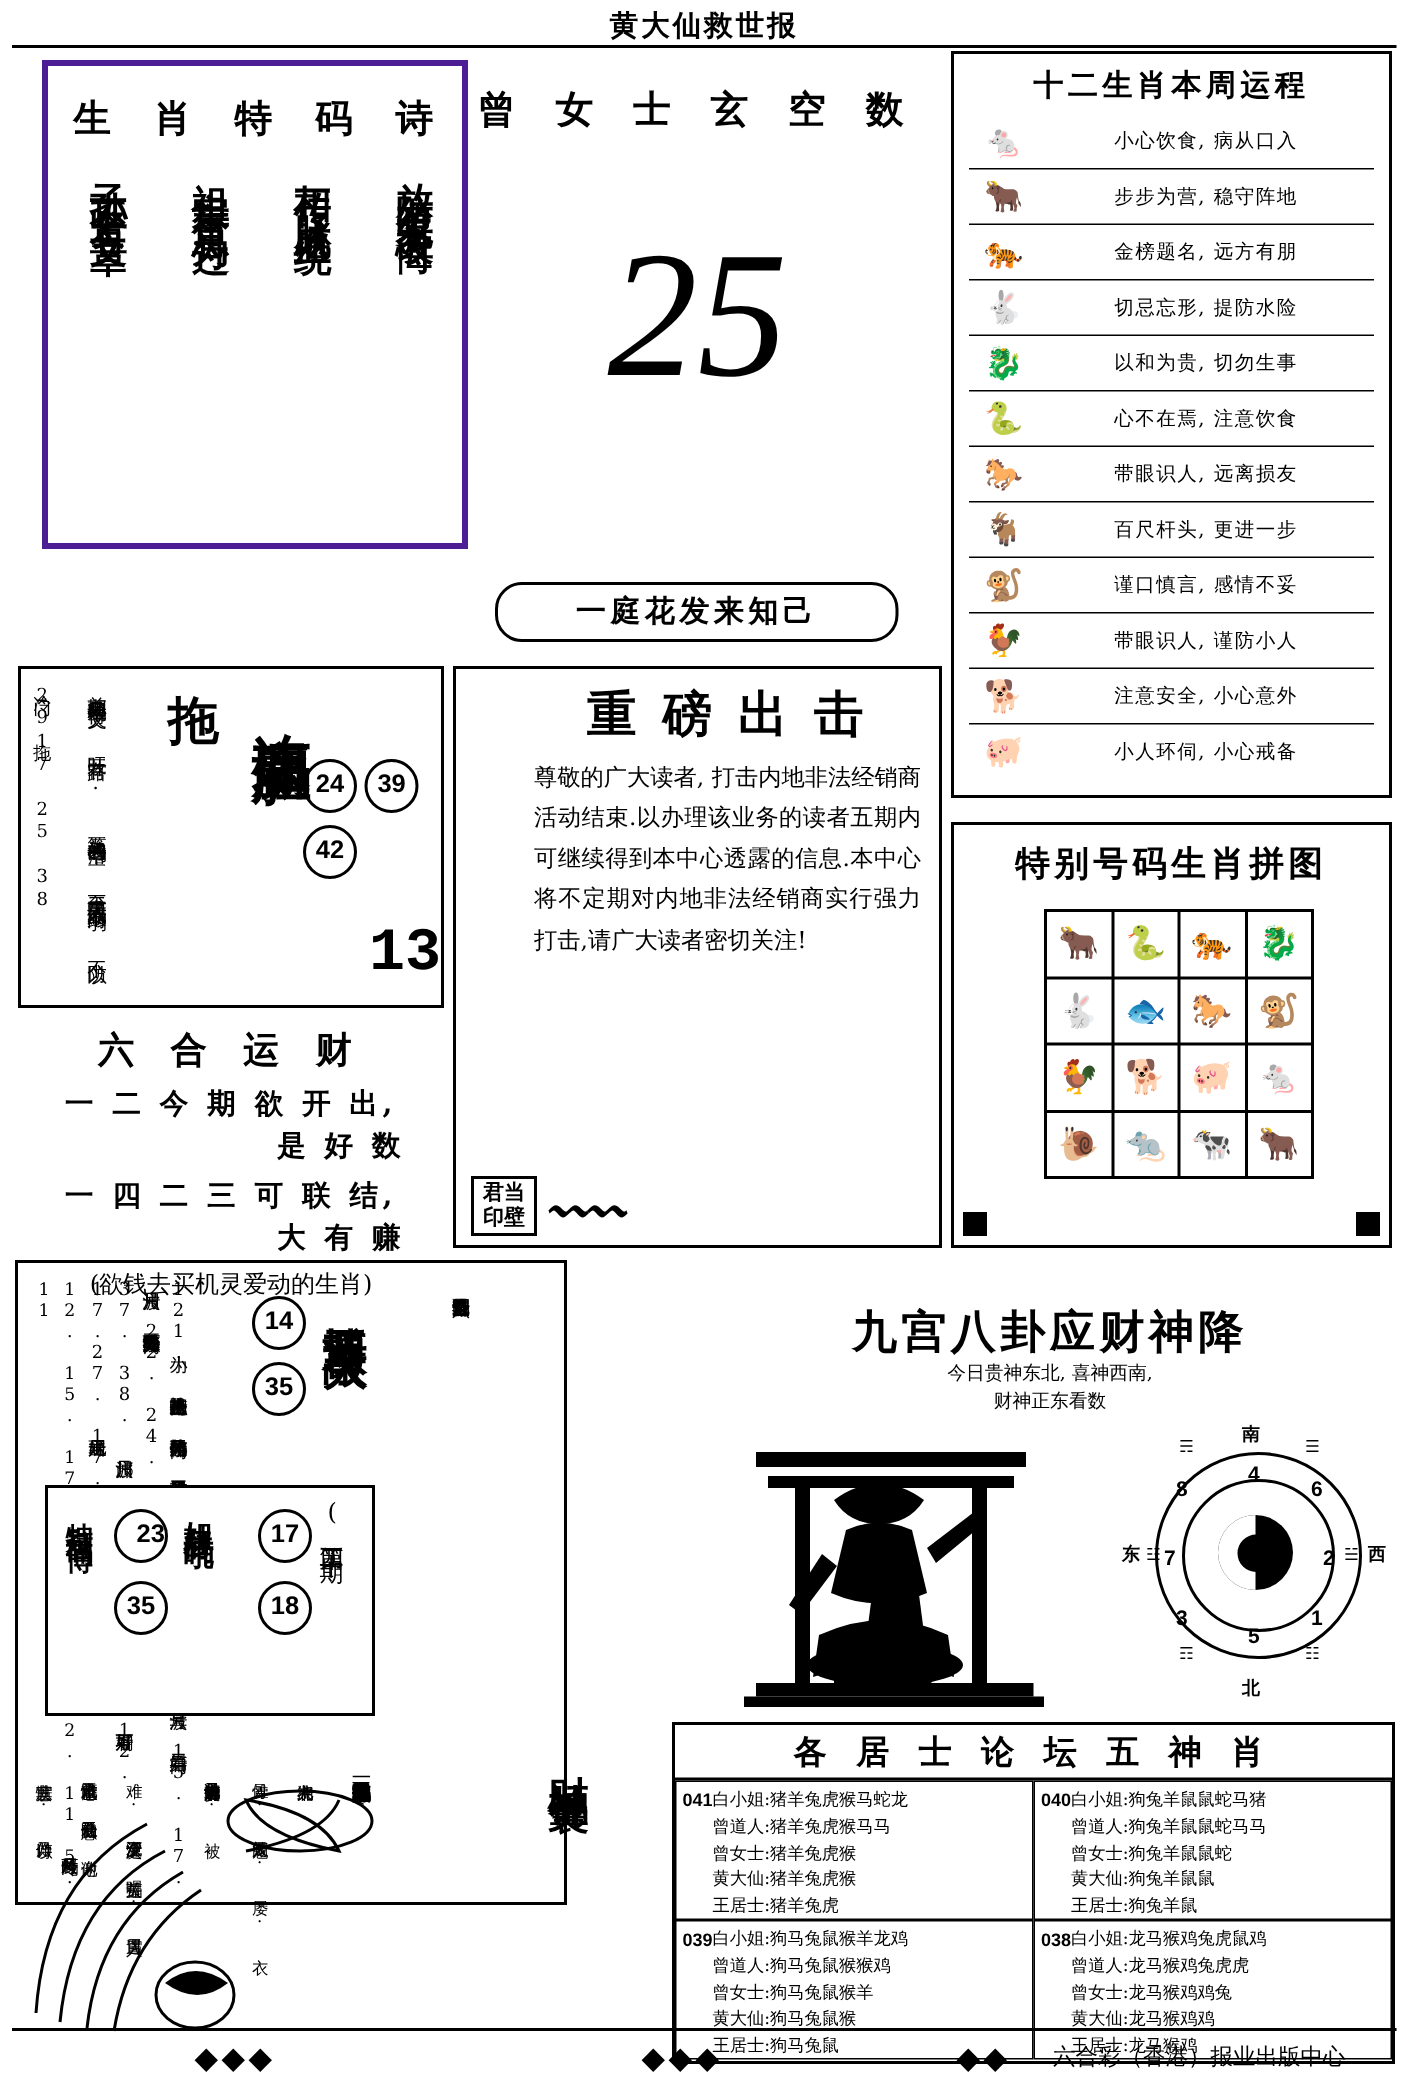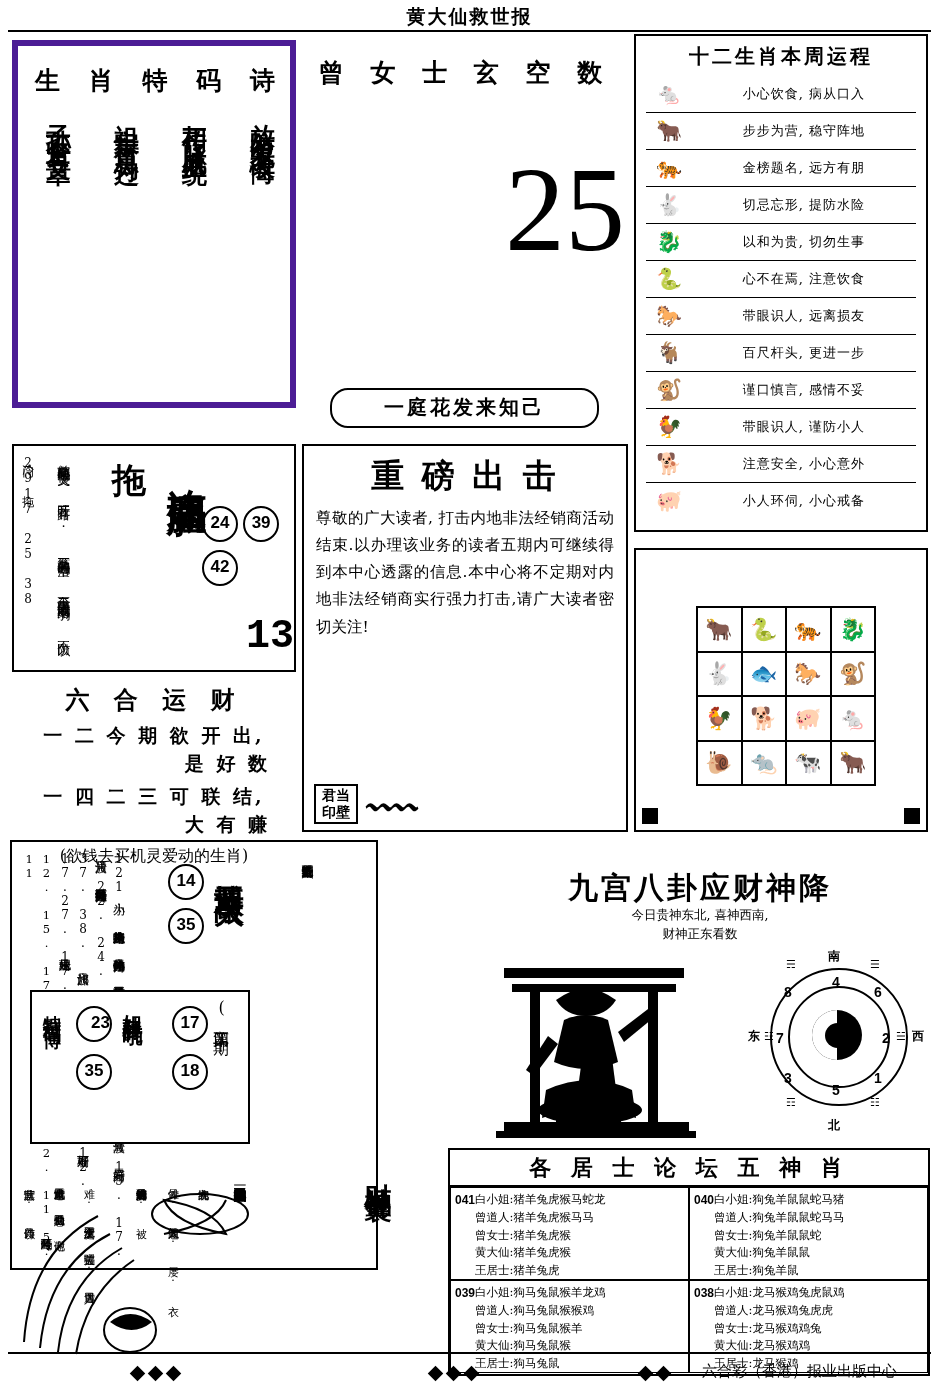--- a/index.html
+++ b/index.html
@@ -6,28 +6,28 @@
   body{width:939px;height:1388px;position:relative;font-family:"DejaVu Serif","Liberation Serif",serif;color:#000;}
   .page{position:relative;width:939px;height:1388px;overflow:hidden;}
   .abs{position:absolute;}
   .bx{box-sizing:border-box;}
 
   
   #masthead{top:4px;left:0;width:939px;text-align:center;font-size:19px;letter-spacing:2px;font-weight:bold;}
   #headrule{top:30px;left:8px;width:923px;height:2px;background:#000;}
 
   
-  #poembox{top:40px;left:12px;width:284px;height:368px;border:6px solid #4c1d95;}
+  #poembox{top:40px;left:28px;width:284px;height:326px;border:4px solid #4c1d95;}
   #poemtitle{top:18px;left:0;width:284px;font-size:25px;letter-spacing:10px;text-align:center;font-weight:bold;}
   .poemcols{position:absolute;top:58px;left:6px;width:272px;display:flex;flex-direction:row-reverse;justify-content:space-around;}
   .poemcol{writing-mode:vertical-rl;text-orientation:upright;font-size:25px;line-height:1.52;letter-spacing:6px;font-weight:bold;}
 
   
   #zengtitle{top:56px;left:305px;width:320px;text-align:center;font-size:25px;letter-spacing:9px;font-weight:bold;}
-  #bignum{top:150px;left:305px;width:320px;text-align:right;font-size:120px;font-family:"Liberation Serif",serif;line-height:1;}
+  #bignum{top:150px;left:305px;width:320px;text-align:center;font-size:120px;font-family:"Liberation Serif",serif;font-style:italic;line-height:1;}
   #motto{top:388px;left:330px;width:265px;height:36px;border:2px solid #000;border-radius:18px;text-align:center;font-size:20px;line-height:34px;letter-spacing:3px;font-weight:bold;}
 
   
   #zodbox{top:34px;left:634px;width:294px;height:498px;border:2px solid #000;}
   #zodtitle{width:100%;text-align:center;font-size:20px;font-weight:bold;letter-spacing:3px;padding-top:7px;}
   #zodlist{margin:6px 10px 0 10px;}
   .zodrow{display:flex;align-items:center;height:36px;border-bottom:1px solid #000;}
   .zodglyph{width:46px;text-align:center;font-size:21px;line-height:1;}
   .zodtext{flex:1;text-align:center;font-size:13px;letter-spacing:1px;}
 
@@ -43,21 +43,21 @@
   #ly13{position:absolute;top:168px;left:232px;font-size:40px;font-weight:bold;font-family:Liberation Mono, monospace;}
 
   
   #lhbox{top:680px;left:12px;width:284px;height:152px;}
   #lhtitle{text-align:center;font-size:24px;font-weight:bold;letter-spacing:8px;padding-top:4px;}
   .lhline{text-align:center;font-size:19px;letter-spacing:3px;margin-top:7px;font-weight:bold;}
   .lhline.r{text-align:right;padding-right:26px;margin-top:2px;}
   #lhnote{text-align:center;font-size:16px;margin-top:8px;}
 
   
-  #zbbox{top:444px;left:302px;width:326px;height:388px;border:2px solid #000;}
+  #zbbox{top:444px;left:302px;width:326px;height:388px;border:2px solid #000;padding-left:40px;}
   #zbtitle{text-align:center;font-size:33px;font-weight:bold;letter-spacing:3px;padding-top:8px;}
   #zbbody{margin:6px 12px 0 12px;font-size:15.5px;line-height:1.75;text-align:justify;}
   #seal{position:absolute;left:10px;bottom:6px;width:44px;height:40px;border:2px solid #000;font-size:14px;line-height:17px;text-align:center;font-weight:bold;padding-top:1px;box-sizing:border-box;}
   #sealglyph{position:absolute;left:62px;bottom:8px;font-size:26px;}
 
   
   #spbox{top:548px;left:634px;width:294px;height:284px;border:2px solid #000;}
   #sptitle{text-align:center;font-size:23px;font-weight:bold;letter-spacing:3px;padding-top:10px;}
   #spgrid{position:absolute;top:56px;left:60px;width:176px;height:176px;display:grid;grid-template-columns:repeat(4,1fr);grid-template-rows:repeat(4,1fr);background:#000;gap:2px;border:2px solid #000;}
   .spcell{background:#fff;display:flex;align-items:center;justify-content:center;font-size:22px;overflow:hidden;}
@@ -216,20 +216,21 @@
   </div>
 
   <div class="abs bx" id="zbbox">
     <div id="zbtitle">重 磅 出 击</div>
     <div id="zbbody">尊敬的广大读者, 打击内地非法经销商活动结束.以办理该业务的读者五期内可继续得到本中心透露的信息.本中心将不定期对内地非法经销商实行强力打击,请广大读者密切关注!</div>
     <div id="seal">君当印壁</div>
     <div id="sealglyph">〰〰</div>
   </div>
 
   <div class="abs bx" id="spbox">
+    <div id="sptitle">特别号码生肖拼图</div>
     <div id="spgrid">
       <div class="spcell">🐂</div>
       <div class="spcell">🐍</div>
       <div class="spcell">🐅</div>
       <div class="spcell">🐉</div>
       <div class="spcell">🐇</div>
       <div class="spcell">🐟</div>
       <div class="spcell">🐎</div>
       <div class="spcell">🐒</div>
       <div class="spcell">🐓</div>

